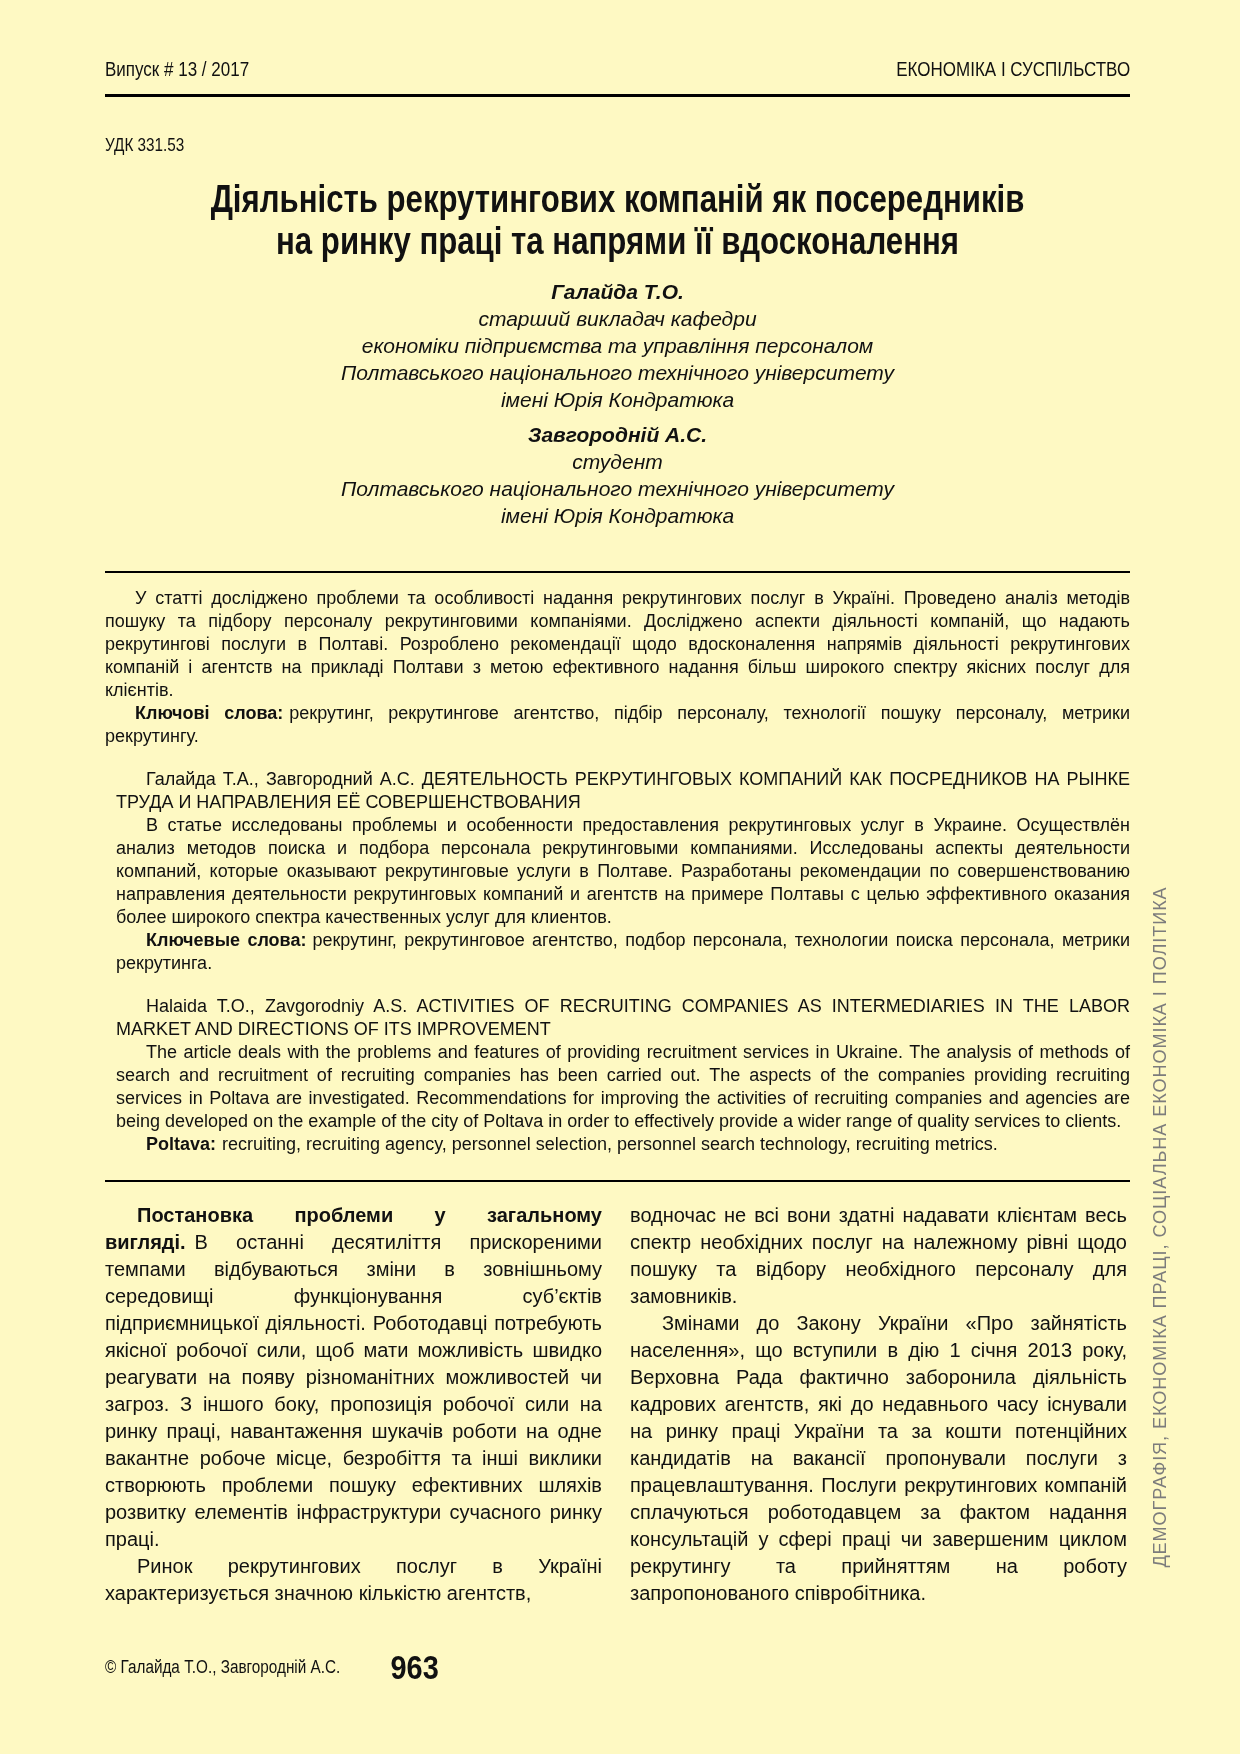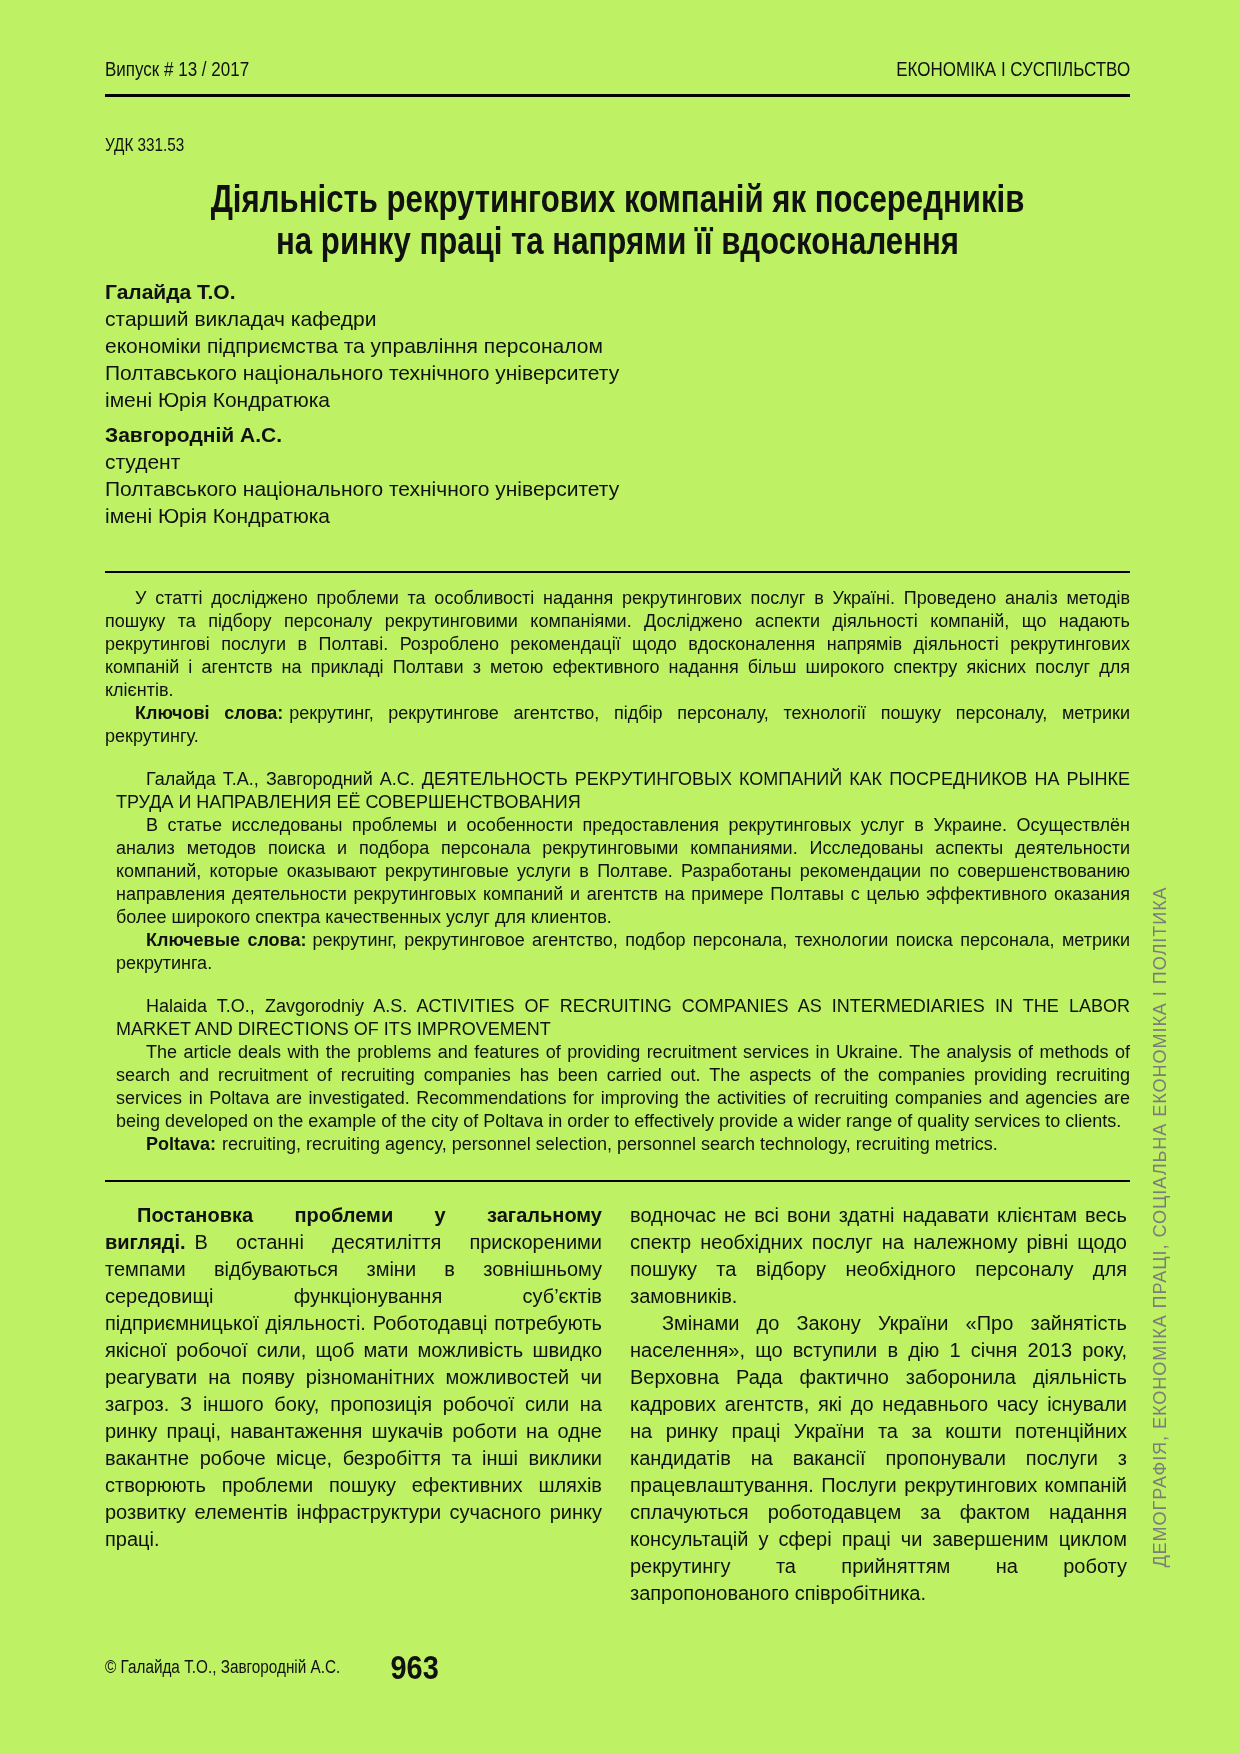--- a/index.html
+++ b/index.html
@@ -1,33 +1,33 @@
 <!DOCTYPE html>
 <html><head>
 <meta charset="utf-8">
 <style>
   html,body{margin:0;padding:0;background:#e8e8e8;}
   .page{
-    position:relative;width:1240px;height:1754px;background:#bef264;
+    position:relative;width:1240px;height:1754px;background:#fef9c3;
     font-family:"Liberation Sans", sans-serif;color:#111111;overflow:hidden;
     margin:0 auto;
   }
   .content{padding:0 110px 0 105px;}
   
   .header-row{display:flex;justify-content:space-between;align-items:flex-end;padding-top:57px;font-size:20px;line-height:24px;}
   .cond-l{display:inline-block;transform:scaleX(0.85);transform-origin:left center;}
   .cond-r{display:inline-block;transform:scaleX(0.85);transform-origin:right center;}
   .header-rule{margin-top:13px;height:3px;background:#000;}
   
   .udk{margin-top:38px;font-size:18px;}
   
   .title{margin:22px 0 0 0;text-align:center;font-size:38px;line-height:42px;font-weight:bold;transform:scaleX(0.82);transform-origin:center;letter-spacing:0px;}
   .title .tline{display:block;}
   
-  .authors{margin-top:16px;font-size:21px;line-height:27px;}
+  .authors{margin-top:16px;text-align:center;font-size:21px;line-height:27px;font-style:italic;}
   .author-name{font-weight:bold;}
   .author-name.second{margin-top:8px;}
   
   .thin-rule{height:2px;background:#000;}
   .rule-1{margin-top:42px;}
   .rule-2{margin-top:24px;}
   
   .abstract{font-size:18px;line-height:23px;text-align:justify;}
   .abstract p{margin:0;}
   .ab-uk{margin-top:14px;}
@@ -101,20 +101,21 @@
       <p class="indent">Halaida T.O., Zavgorodniy A.S. ACTIVITIES OF RECRUITING COMPANIES AS INTERMEDIARIES IN THE LABOR MARKET AND DIRECTIONS OF ITS IMPROVEMENT</p>
       <p class="indent">The article deals with the problems and features of providing recruitment services in Ukraine. The analysis of methods of search and recruitment of recruiting companies has been carried out. The aspects of the companies providing recruiting services in Poltava are investigated. Recommendations for improving the activities of recruiting companies and agencies are being developed on the example of the city of Poltava in order to effectively provide a wider range of quality services to clients.</p>
       <p class="indent"><b class="kw-label">Poltava:</b><span>recruiting, recruiting agency, personnel selection, personnel search technology, recruiting metrics.</span></p>
     </section>
 
     <div class="thin-rule rule-2"></div>
 
     <div class="columns">
       <div class="col">
         <p class="par-indent"><b class="lead">Постановка проблеми у загальному вигляді.</b><span>В останні десятиліття прискореними темпами відбуваються зміни в зовнішньому середовищі функціонування суб’єктів підприємницької діяльності. Роботодавці потребують якісної робочої сили, щоб мати можливість швидко реагувати на появу різноманітних можливостей чи загроз. З іншого боку, пропозиція робочої сили на ринку праці, навантаження шукачів роботи на одне вакантне робоче місце, безробіття та інші виклики створюють проблеми пошуку ефективних шляхів розвитку елементів інфраструктури сучасного ринку праці.</span></p>
+        <p class="par-indent">Ринок рекрутингових послуг в Україні характеризується значною кількістю агентств,</p>
       </div>
       <div class="col">
         <p class="par-flush">водночас не всі вони здатні надавати клієнтам весь спектр необхідних послуг на належному рівні щодо пошуку та відбору необхідного персоналу для замовників.</p>
         <p class="par-indent">Змінами до Закону України «Про зайнятість населення», що вступили в дію 1 січня 2013 року, Верховна Рада фактично заборонила діяльність кадрових агентств, які до недавнього часу існували на ринку праці України та за кошти потенційних кандидатів на вакансії пропонували послуги з працевлаштування. Послуги рекрутингових компаній сплачуються роботодавцем за фактом надання консультацій у сфері праці чи завершеним циклом рекрутингу та прийняттям на роботу запропонованого співробітника.</p>
       </div>
     </div>
 
   </div>
 
   <div class="sidebar-vertical">

